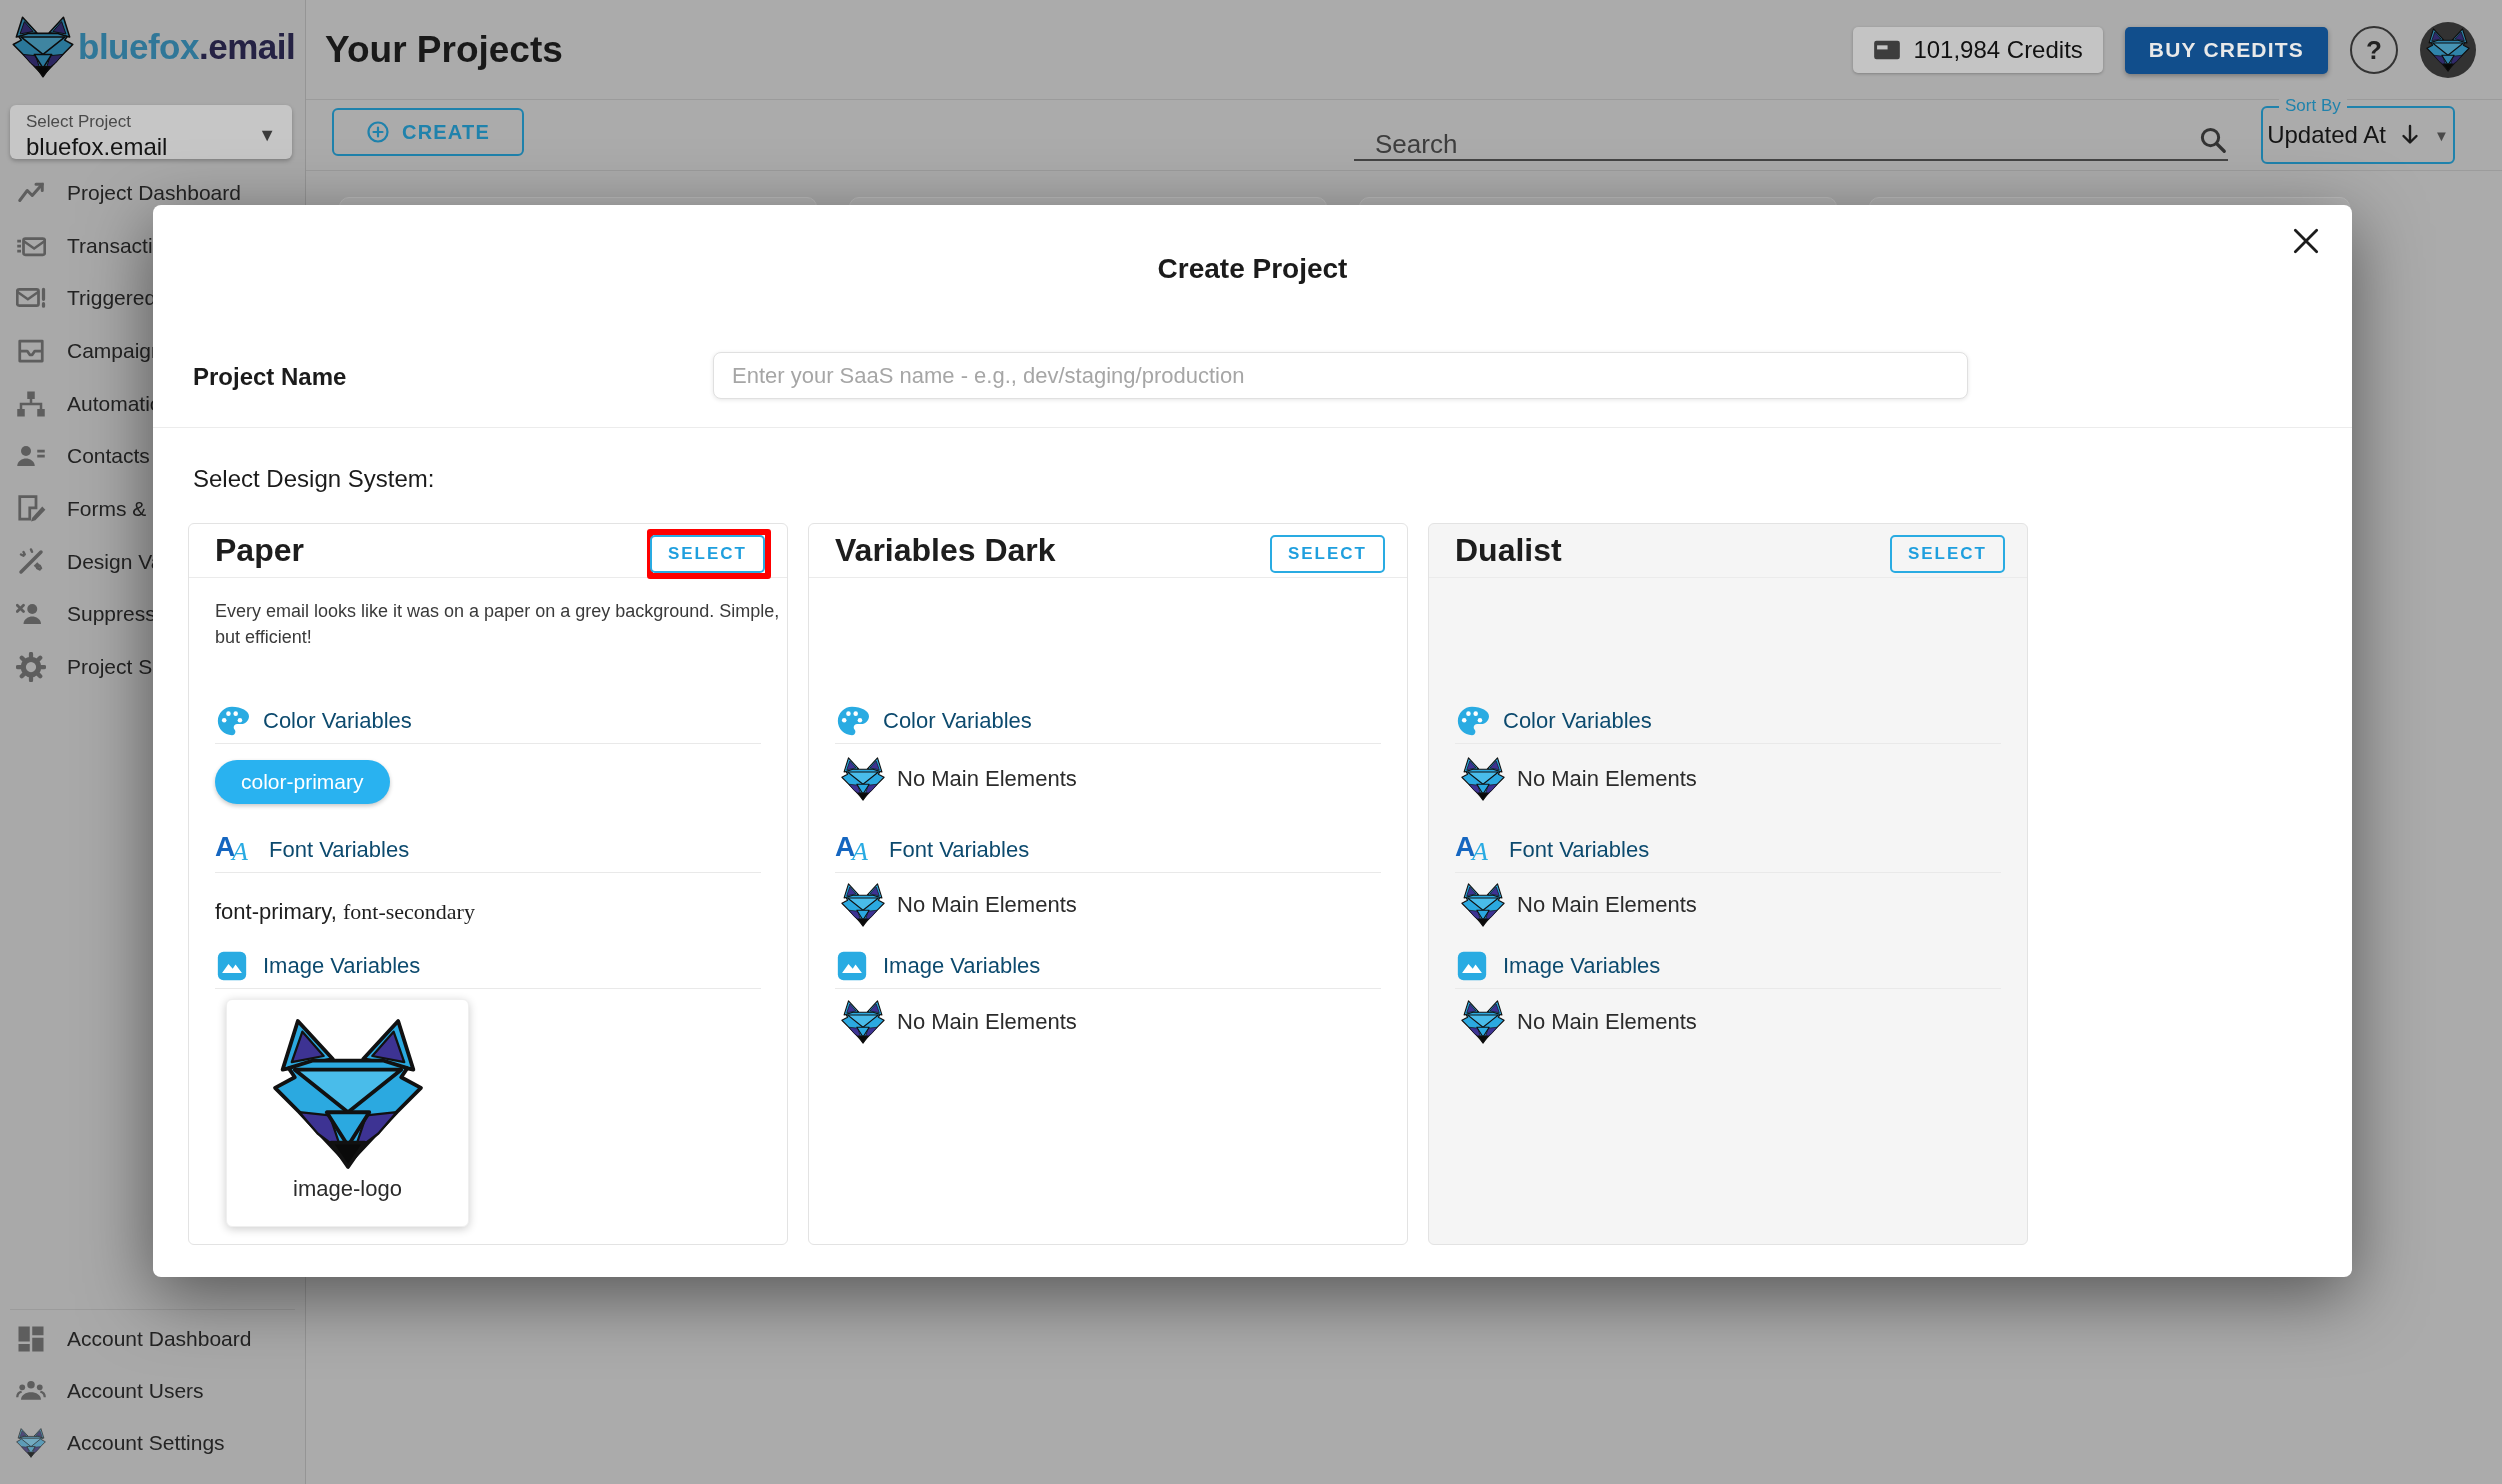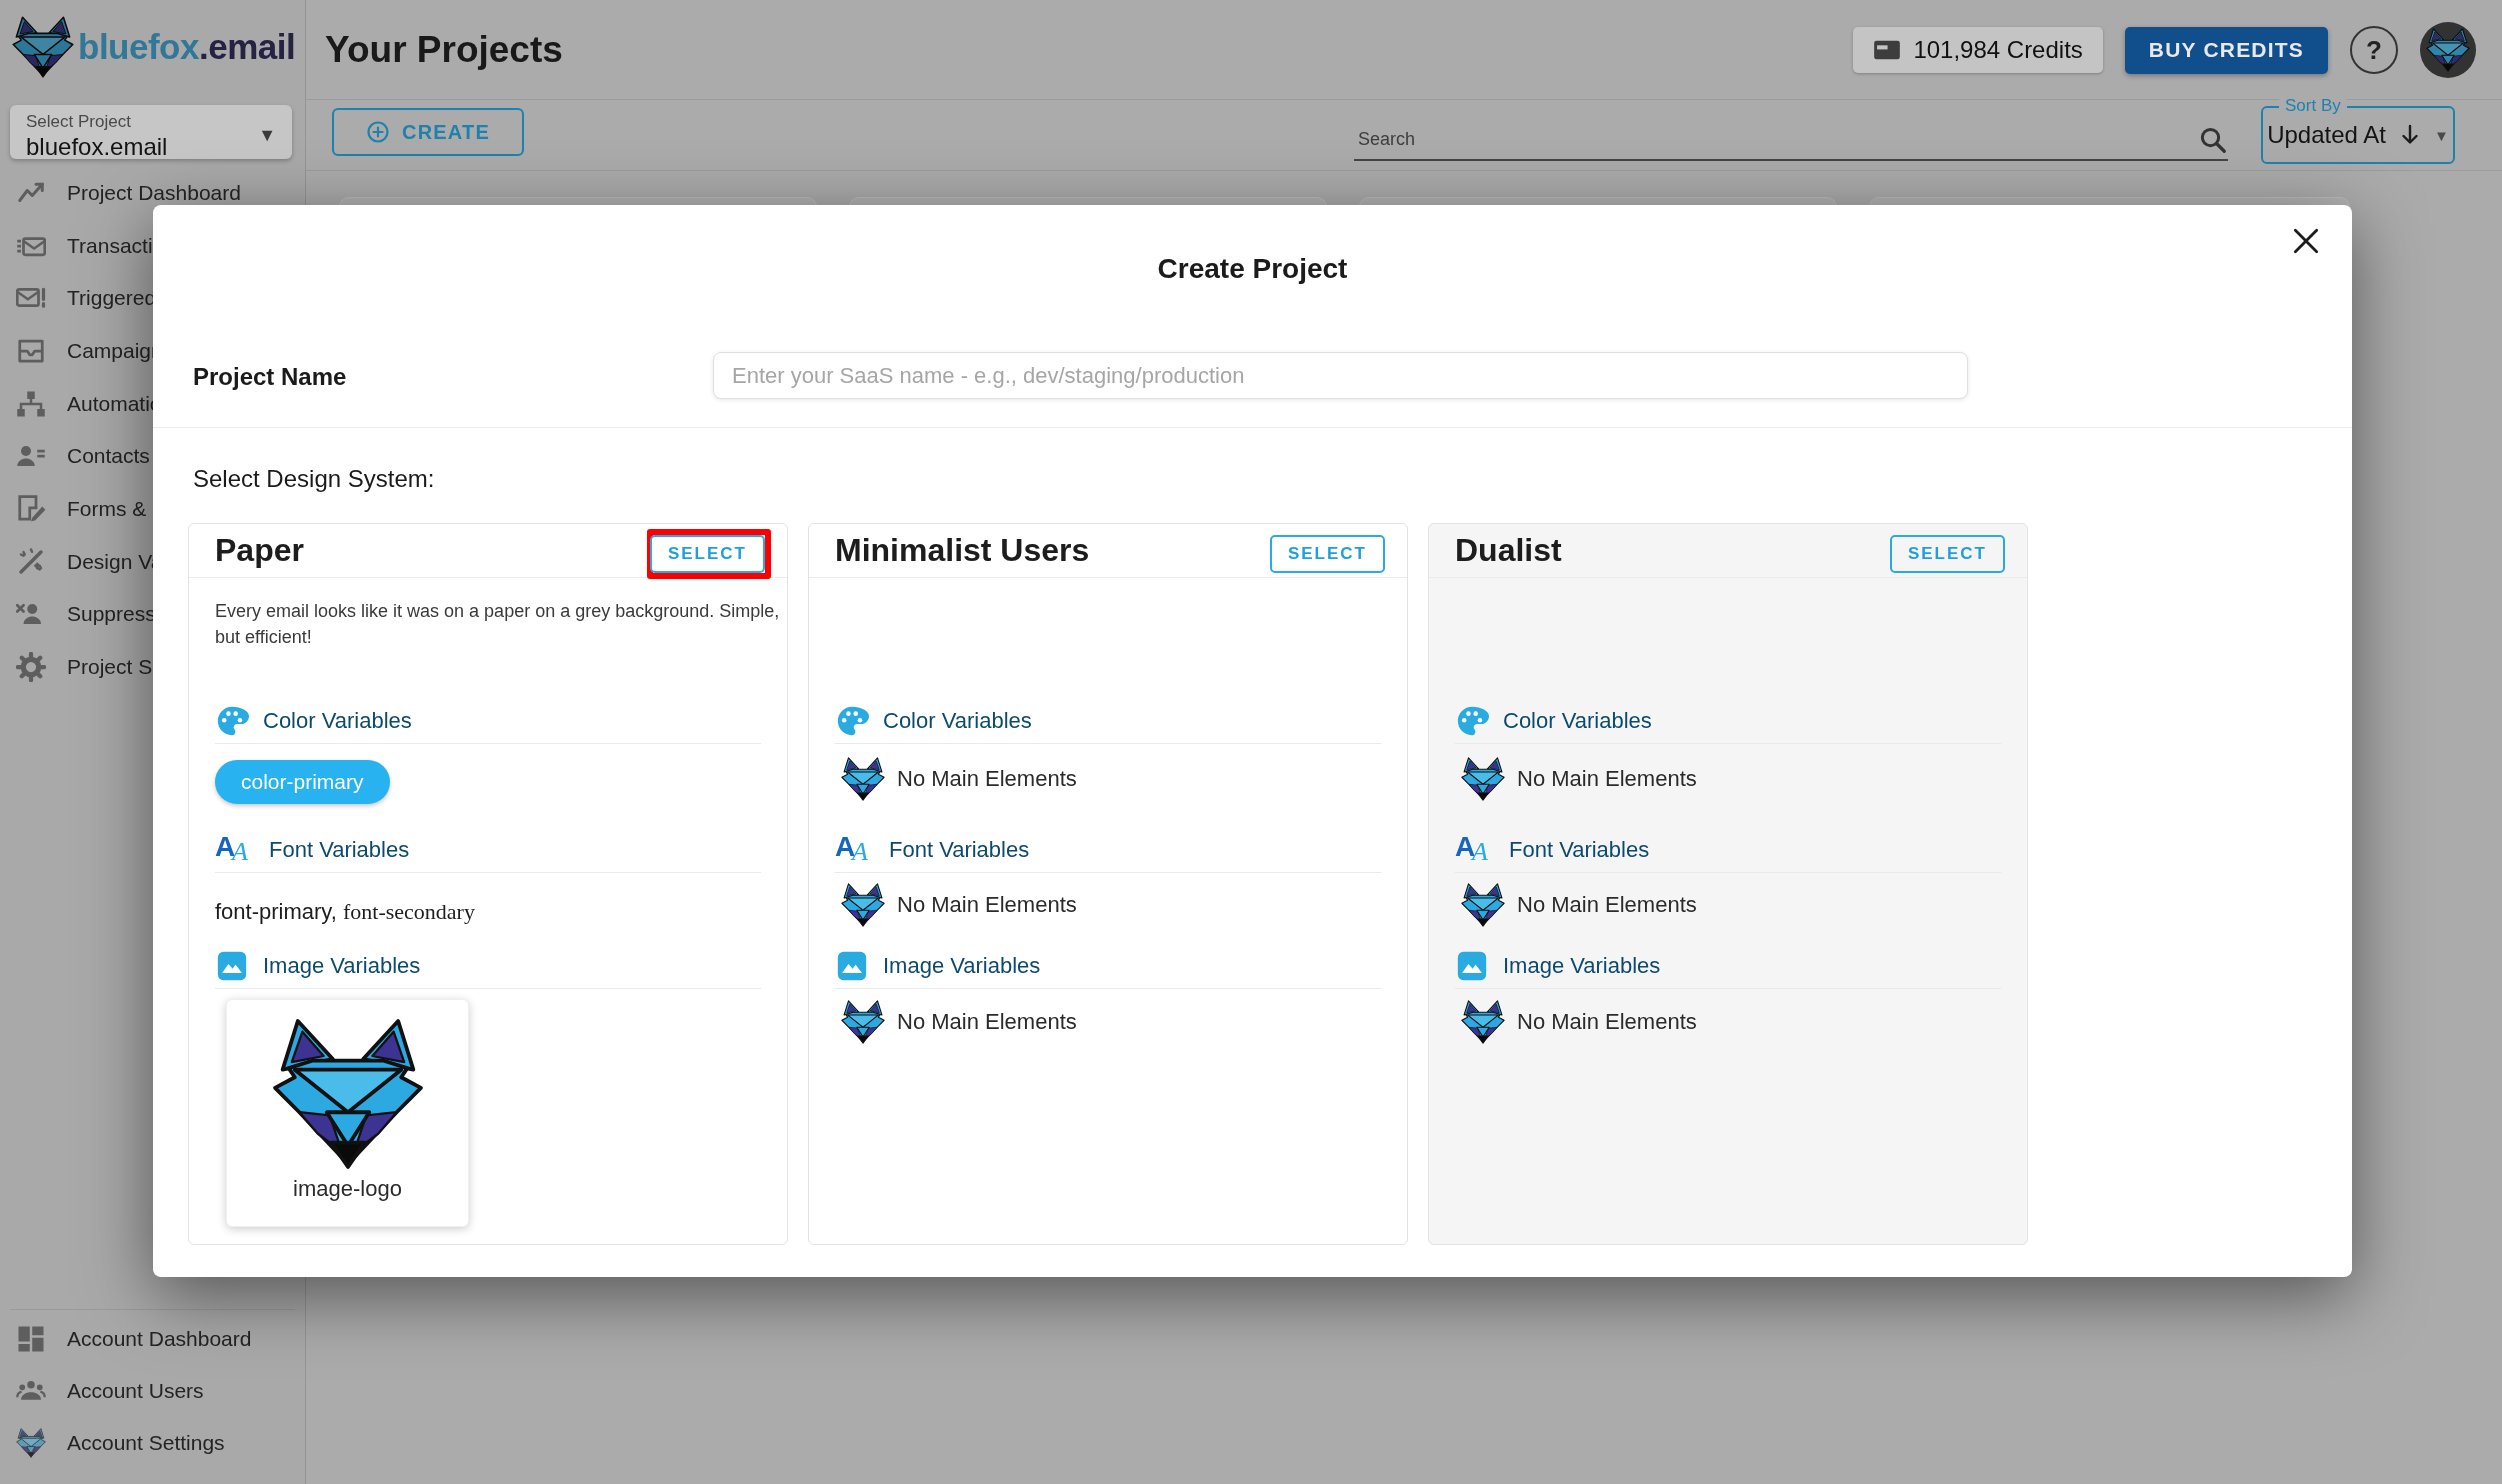--- a/index.html
+++ b/index.html
@@ -29,21 +29,21 @@
   .credits-chip { height:46px; background:#C4C4C4; border-radius:5px; display:flex; align-items:center; gap:12px; padding:0 20px; font-size:24px; color:#111; box-shadow:0 1px 3px rgba(0,0,0,.25); }
   .credits-chip .ic { width:28px; height:28px; color:#3D3D3D; }
   .buy-btn { height:47px; background:#114E8C; border-radius:5px; color:#E9E9E9; font-size:21px; font-weight:700; letter-spacing:1.2px; display:flex; align-items:center; padding:0 24px; box-shadow:0 2px 5px rgba(0,0,0,.3); }
   .help-btn { width:48px; height:48px; border:2px solid #333; border-radius:50%; display:flex; align-items:center; justify-content:center; font-size:26px; font-weight:700; color:#222; }
   .avatar { width:56px; height:56px; border-radius:50%; background:#3F3F3F; display:flex; align-items:center; justify-content:center; overflow:hidden; filter:brightness(.8) saturate(.85); }
 
   .toolbar { position:absolute; left:0; top:100px; right:0; height:71px; border-bottom:1px solid #9C9C9C; }
   .create-btn { position:absolute; left:26px; top:8px; height:48px; border:2px solid #1F82AC; border-radius:6px; display:flex; align-items:center; gap:12px; padding:0 32px; color:#1F82AC; font-size:20px; font-weight:700; letter-spacing:1.2px; }
   .create-btn .ic { width:24px; height:24px; }
   .search-box { position:absolute; left:1048px; top:20px; width:874px; height:41px; border-bottom:2px solid #454545; }
-  .search-box .ph { position:absolute; left:4px; top:9px; font-size:18px; color:#3E3E3E; }
+  .search-box .ph { position:absolute; left:21px; top:9px; font-size:26px; color:#3E3E3E; }
   .search-box .ic { position:absolute; right:0; bottom:4px; width:30px; height:30px; color:#333; }
   .sort-box { position:absolute; right:47px; top:6px; width:194px; height:58px; border:2px solid #1F82AC; border-radius:6px; display:flex; align-items:center; justify-content:center; gap:12px; }
   .sort-box .legend { position:absolute; left:16px; top:-12px; background:#ABABAB; padding:0 6px; font-size:17px; color:#1F82AC; }
   .sort-box .val { font-size:24px; color:#141414; }
   .sort-box .ic { width:24px; height:24px; color:#1b1b1b; }
   .sort-box .caret { font-size:15px; color:#4A4A4A; }
 
   .ghost { position:absolute; top:197px; height:44px; background:#B2B2B2; border:1px solid #BDBDBD; border-radius:10px 10px 0 0; }
 
   
@@ -407,21 +407,21 @@
         <div class="img-tile">
           <svg class="fox-lg" style="margin:0 auto">
               <use href="#i-fox"></use>
             </svg>
           <div class="cap">image-logo</div>
         </div>
       </div>
 
       <div class="card">
         <div class="card-head">
-          <div class="card-title">Minimalist Users</div>
+          <div class="card-title">Variables Dark</div>
           <button class="select-btn">SELECT</button>
         </div>
 
         <div class="sec-head t1">
           <svg class="sec-ic">
               <use href="#i-palette"></use>
             </svg>
           <span class="lbl">Color Variables</span>
         </div>
         <div class="sec-div d1"></div>

